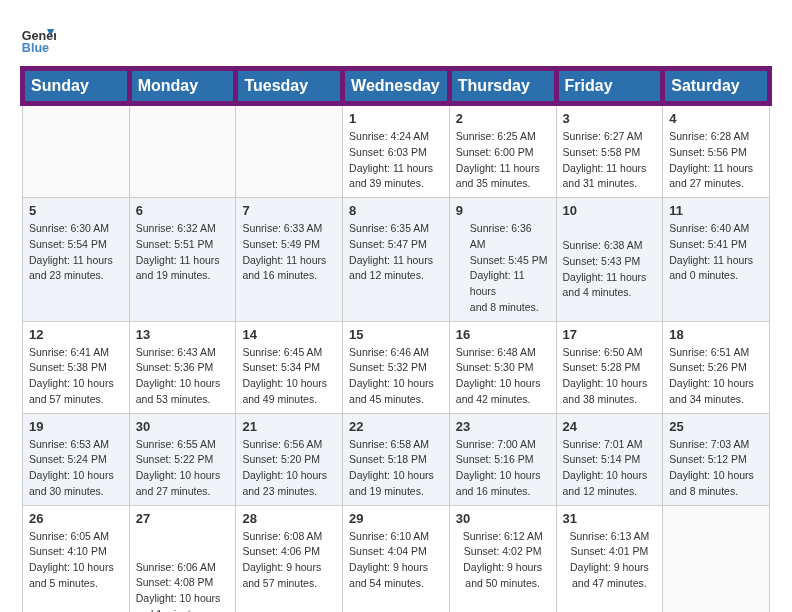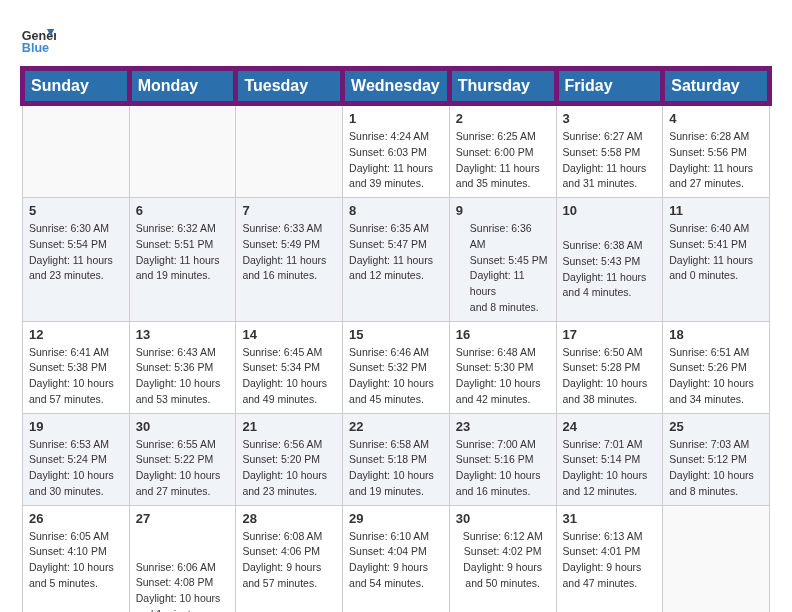--- a/index.html
+++ b/index.html
@@ -325,21 +325,21 @@
         </td>
         <td>
           <span class="day-number">30</span>
           <div class="day-info" style="white-space: pre-line; text-align: center;">Sunrise: 6:12 AM
 Sunset: 4:02 PM
 Daylight: 9 hours
 and 50 minutes.</div>
         </td>
         <td>
           <span class="day-number">31</span>
-          <div class="day-info" style="white-space: pre-line;">Sunrise: 6:13 AM
+          <div class="day-info" style="white-space: pre-line; text-align: center;">Sunrise: 6:13 AM
 Sunset: 4:01 PM
 Daylight: 9 hours
 and 47 minutes.</div>
         </td>
         <td class="empty"></td>
       </tr>
     </tbody>
 </table>
 
 </body></html>

